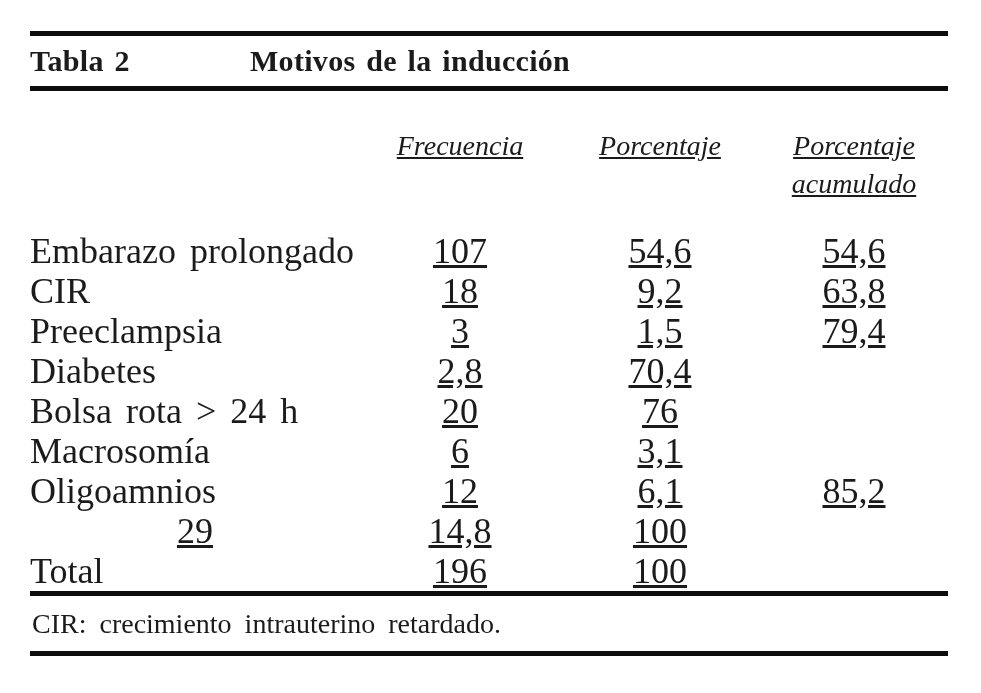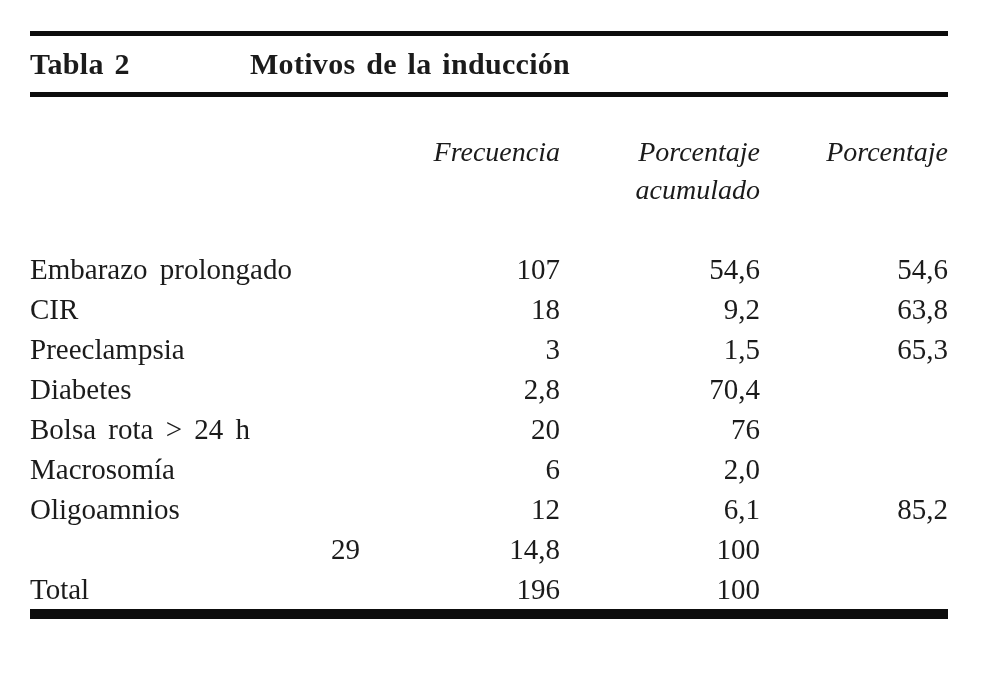--- a/index.html
+++ b/index.html
@@ -23,21 +23,21 @@
     width: 918px;
   }
   .rule {
     height: 5px;
     background: #0d0d0d;
   }
   .rule-top {
     margin-top: 31px;
   }
   .title-row {
-    height: 56px;
+    height: 50px;
     display: flex;
     align-items: center;
     font-weight: bold;
     font-size: 30px;
     letter-spacing: 0.3px;
     word-spacing: 3px;
   }
   .title-label {
     display: inline-block;
     width: 220px;
@@ -47,28 +47,29 @@
     display: grid;
     grid-template-columns: 330px 200px 200px 188px;
   }
   .header-row {
     padding-top: 36px;
     font-style: italic;
     font-size: 28px;
     line-height: 38px;
   }
   .cell-num {
-    text-align: right;
+    text-align: center;
+    text-decoration: underline;
   }
   .cell-label {
     text-align: left;
   }
   .table-body {
-    margin-top: 40px;
-    font-size: 29px;
+    margin-top: 28px;
+    font-size: 36px;
     word-spacing: 5px;
   }
   .table-body .grid {
     line-height: 40px;
   }
   .footnote-row {
     padding: 14px 0 13px 2px;
     font-size: 28px;
     line-height: 28px;
     word-spacing: 6px;
@@ -85,22 +86,22 @@
     <div class="title-row">
       <span class="title-label">Tabla 2</span>
       <span>Motivos de la inducción</span>
     </div>
 
     <div class="rule"></div>
 
     <div class="grid header-row">
       <div class="cell-label"></div>
       <div class="cell-num">Frecuencia</div>
+      <div class="cell-num">Porcentaje</div>
       <div class="cell-num">Porcentaje acumulado</div>
-      <div class="cell-num">Porcentaje</div>
     </div>
 
     <div class="table-body">
 
       <div class="grid">
         <div class="cell-label">Embarazo prolongado</div>
         <div class="cell-num">107</div>
         <div class="cell-num">54,6</div>
         <div class="cell-num">54,6</div>
       </div>
@@ -109,39 +110,39 @@
         <div class="cell-label">CIR</div>
         <div class="cell-num">18</div>
         <div class="cell-num">9,2</div>
         <div class="cell-num">63,8</div>
       </div>
 
       <div class="grid">
         <div class="cell-label">Preeclampsia</div>
         <div class="cell-num">3</div>
         <div class="cell-num">1,5</div>
-        <div class="cell-num">65,3</div>
+        <div class="cell-num">79,4</div>
       </div>
 
       <div class="grid">
         <div class="cell-label">Diabetes</div>
         <div class="cell-num">2,8</div>
         <div class="cell-num">70,4</div>
       </div>
 
       <div class="grid">
         <div class="cell-label">Bolsa rota &gt; 24 h</div>
         <div class="cell-num">20</div>
         <div class="cell-num">76</div>
       </div>
 
       <div class="grid">
         <div class="cell-label">Macrosomía</div>
         <div class="cell-num">6</div>
-        <div class="cell-num">2,0</div>
+        <div class="cell-num">3,1</div>
       </div>
 
       <div class="grid">
         <div class="cell-label">Oligoamnios</div>
         <div class="cell-num">12</div>
         <div class="cell-num">6,1</div>
         <div class="cell-num">85,2</div>
       </div>
 
       <div class="grid">
@@ -154,17 +155,18 @@
         <div class="cell-label">Total</div>
         <div class="cell-num">196</div>
         <div class="cell-num">100</div>
         <div class="cell-num"></div>
       </div>
 
     </div>
 
     <div class="rule"></div>
 
+    <div class="footnote-row">CIR: crecimiento intrauterino retardado.</div>
 
     <div class="rule"></div>
 
   </div>
 </div>
 
 </body></html>

